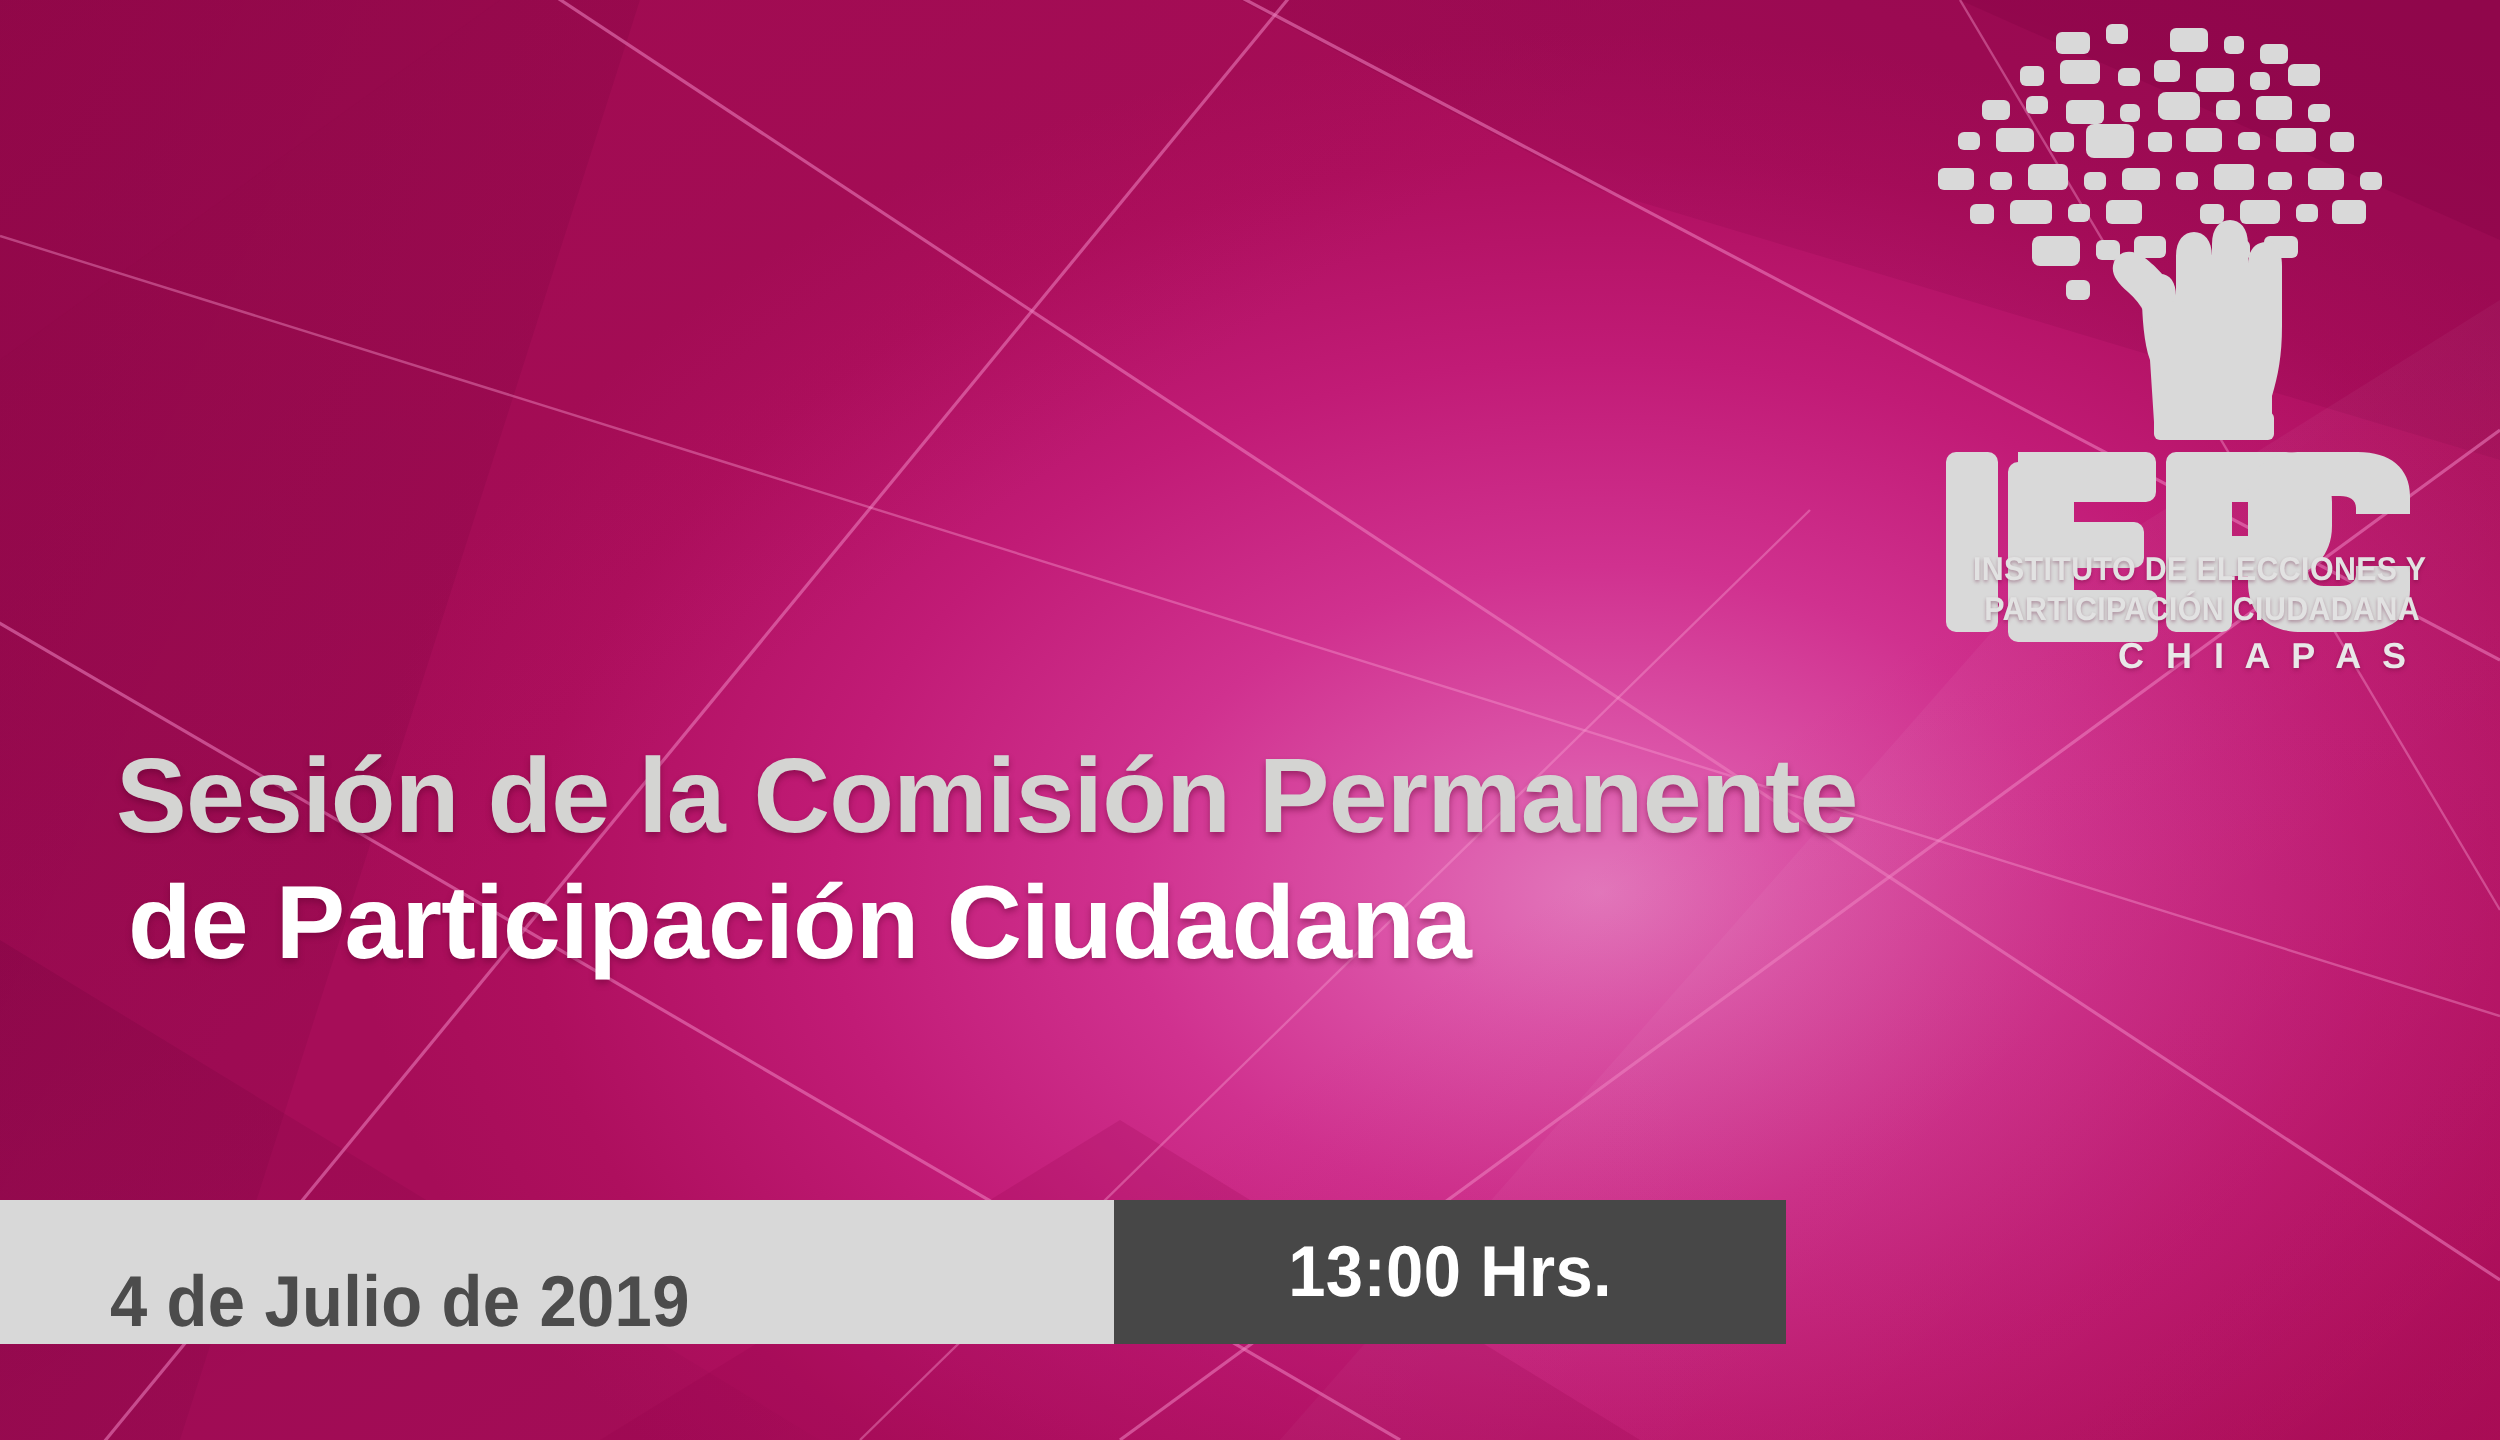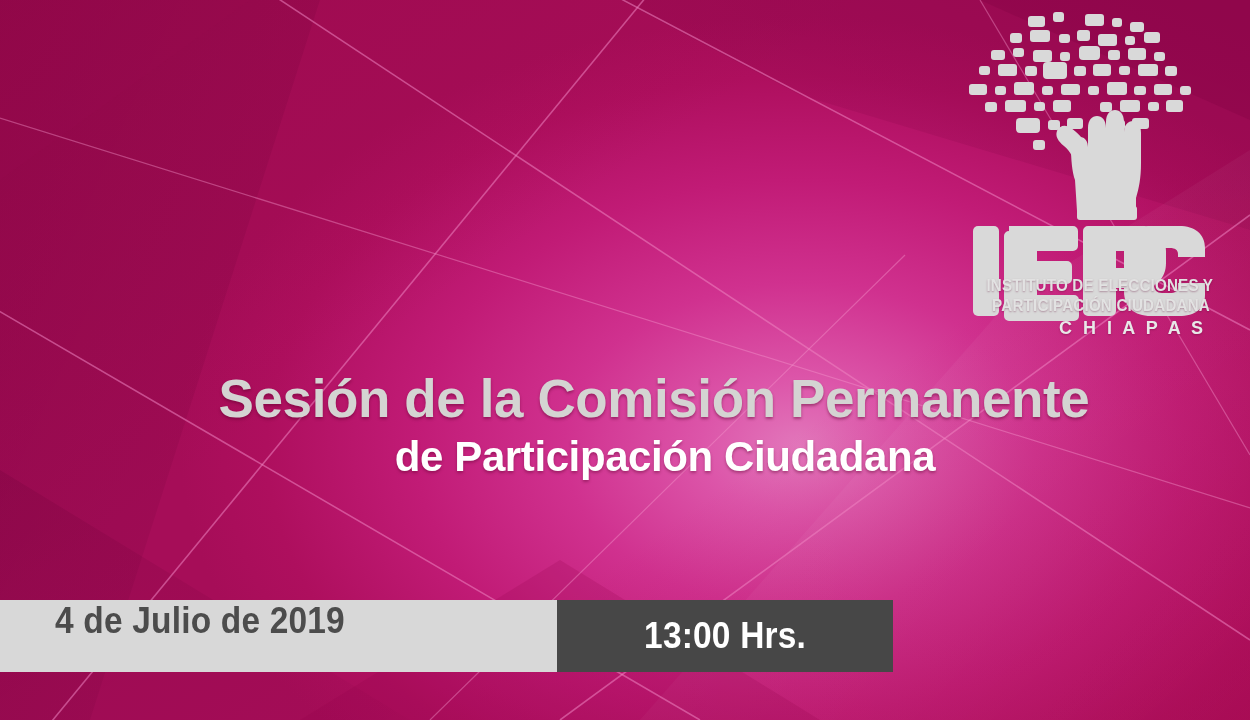--- a/index.html
+++ b/index.html
@@ -31,54 +31,52 @@
     position:absolute; right:38px; top:8px;
     width:245px; height:348px;
     color:#d9d9d9;
   }
   .logo svg{ display:block; width:100%; height:100%; }
 
   
   .headline{
     position:absolute; left:0; top:372px; width:100%;
     line-height:1.02;
-    text-align:center;
   }
   .headline .l1,
   .headline .l2{
     display:block;
     font-weight:700;
     letter-spacing:-0.4px;
     white-space:nowrap;
   }
   .headline .l1{
     font-size:53px;
     color:#d4d4d2;
     text-shadow:0 2px 3px rgba(90,0,45,.45);
     padding-left:58px;
   }
   .headline .l2{
-    font-size:42px;
+    font-size:52px;
     color:#ffffff;
     text-shadow:0 2px 3px rgba(90,0,45,.40);
     padding-left:64px;
     margin-top:10px;
-    margin-left:16px;
   }
 
   
   .infobar{
     position:absolute; left:0; top:600px;
     height:72px;
     display:flex; align-items:stretch;
   }
   .date-box{
     width:557px;
     background:#d8d8d8;
-    display:flex; align-items:flex-start;
+    display:flex; align-items:flex-end;
   }
   .date-text{
     margin-left:55px;
     font-size:36px;
     font-weight:700;
     color:#4c4c4c;
     letter-spacing:.2px;
     transform:scaleX(.93);
     transform-origin:left center;
     white-space:nowrap;

